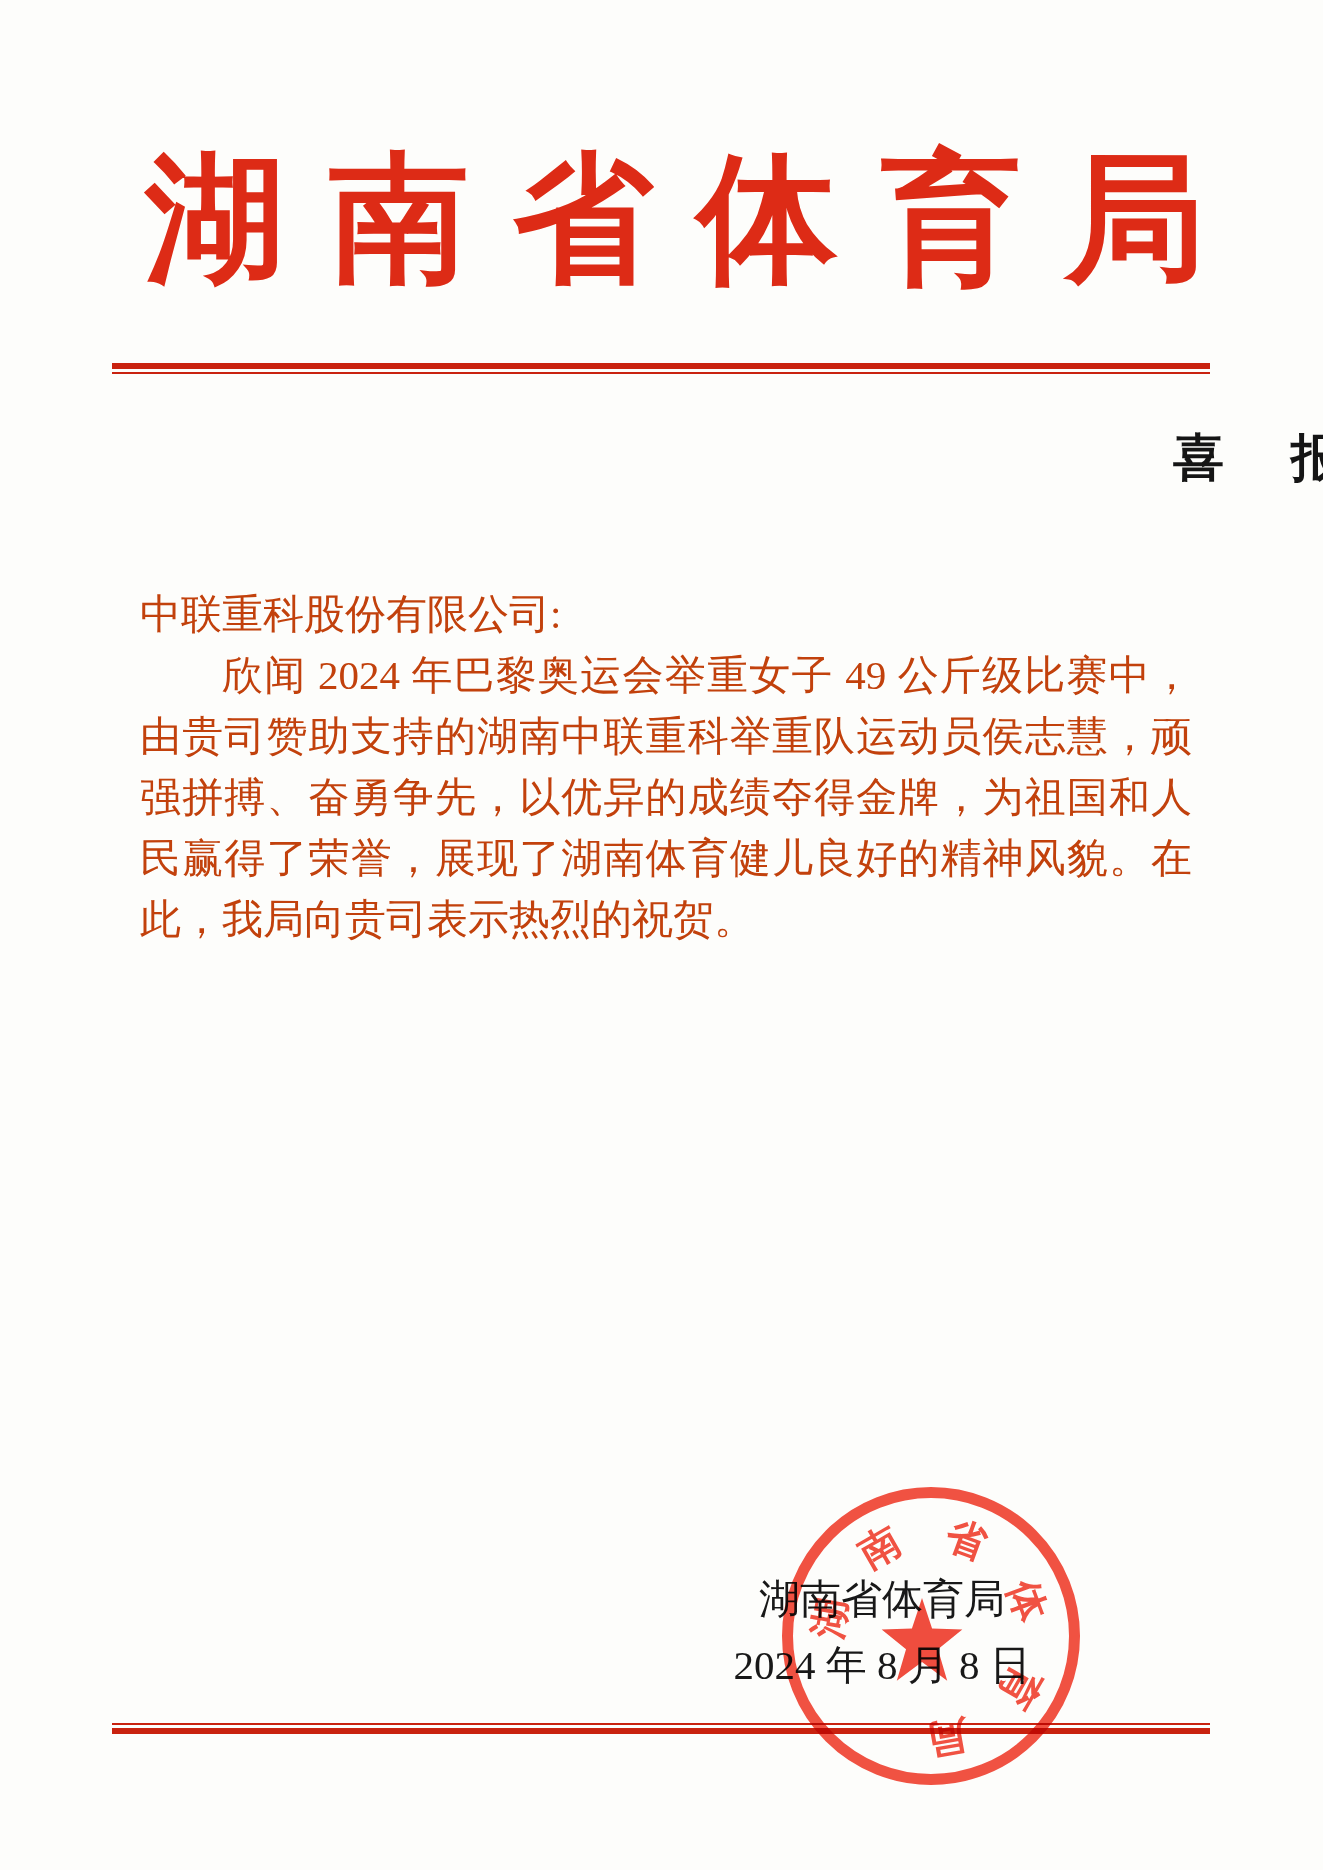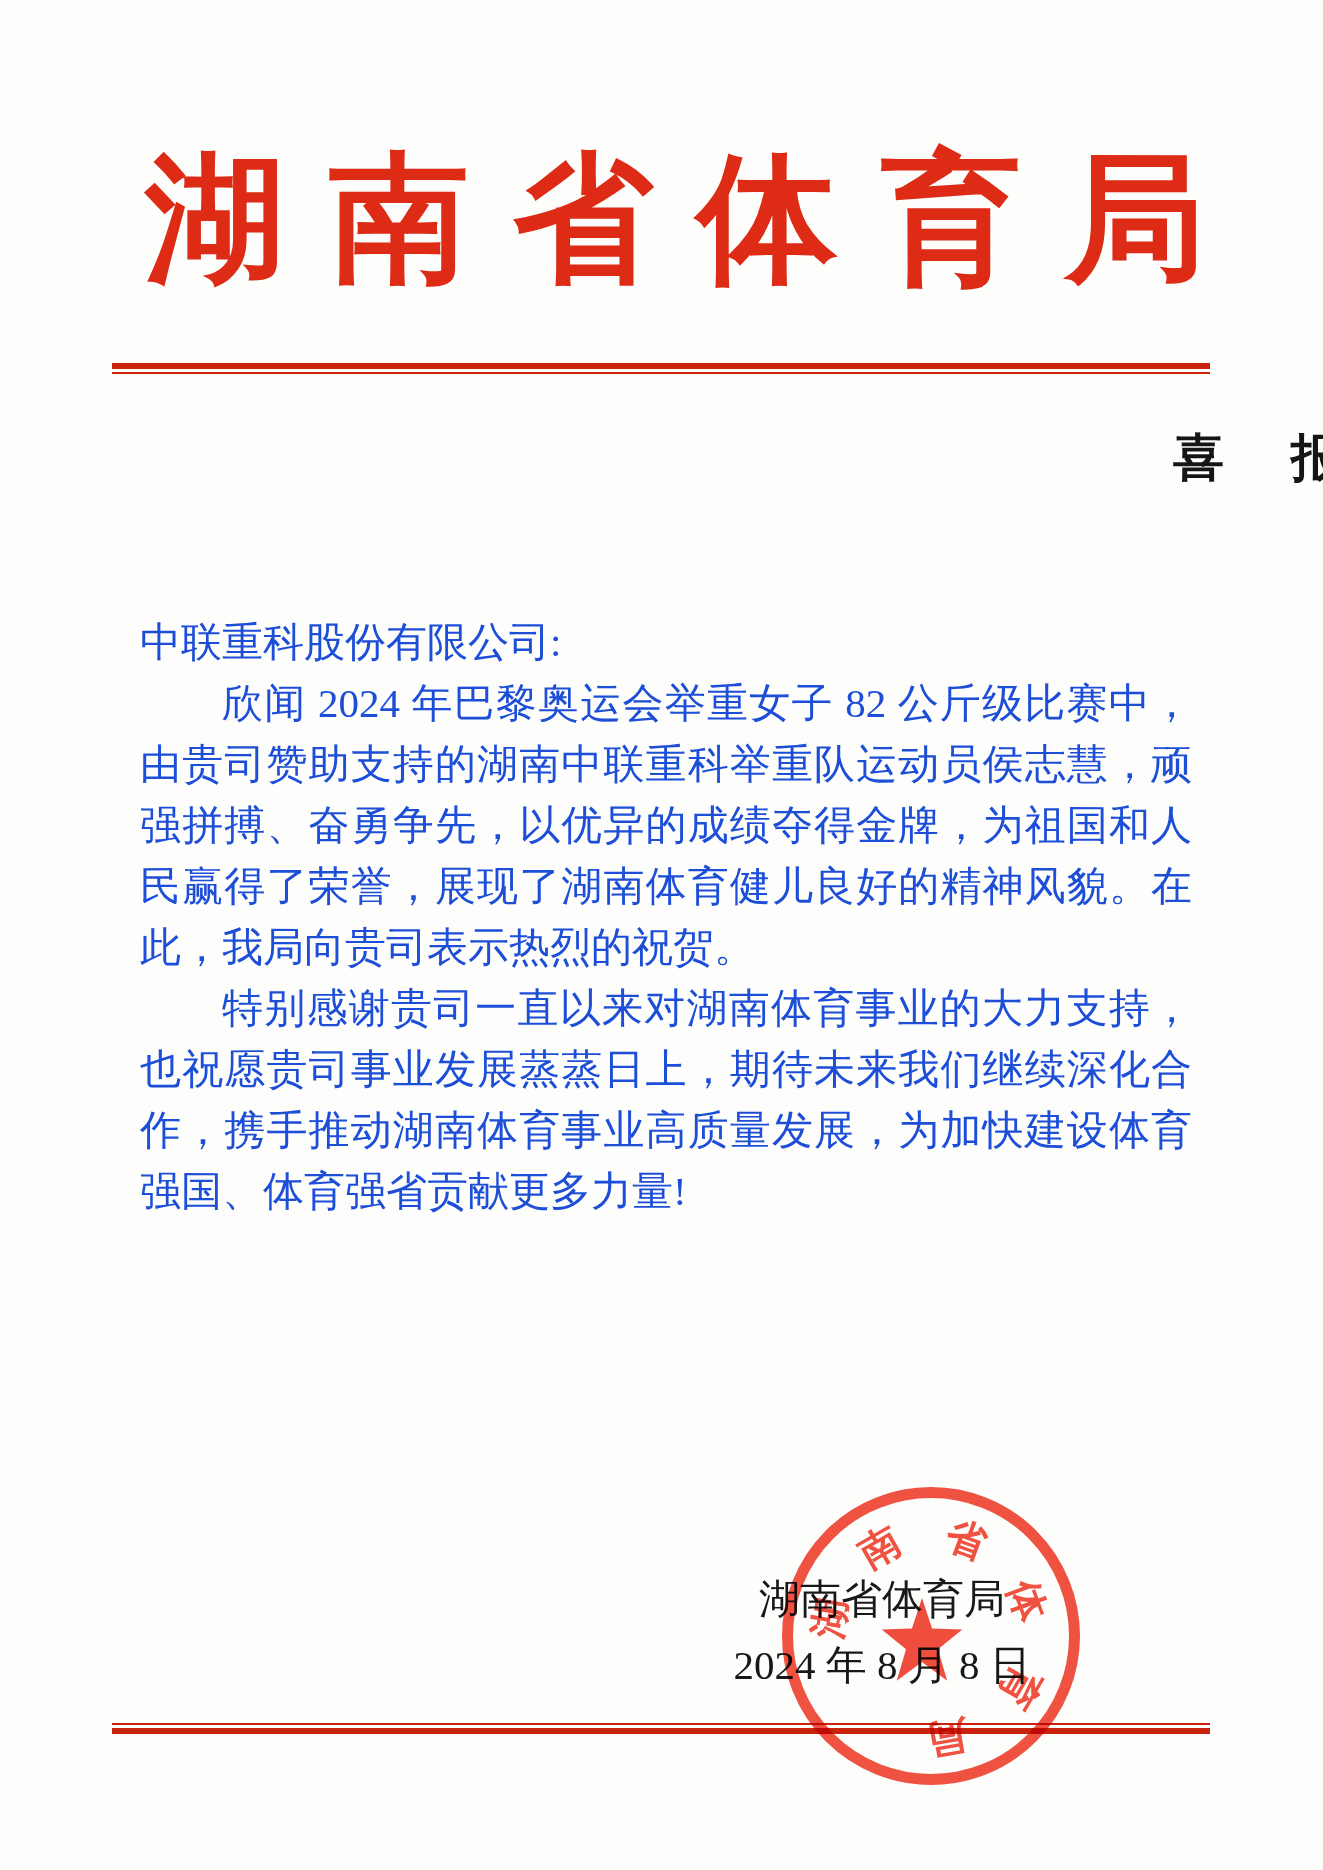--- a/index.html
+++ b/index.html
@@ -52,23 +52,22 @@
     letter-spacing: 8px;
     white-space: pre;
   }
   
   .body-text {
     position: absolute;
     left: 140px; top: 584px;
     width: 1052px;
     font-size: 41px;
     line-height: 61px;
-    color: #1d4ed8;
+    color: #c2410c;
     text-align: justify;
-    margin-top: 28px;
   }
   .body-text p { margin: 0; }
   .body-text p.indent { text-indent: 2em; }
   
   .sign-block {
     position: absolute;
     top: 1566px; left: 642px;
     width: 480px;
     text-align: center;
     font-size: 41px;
@@ -112,22 +111,21 @@
 <div class="page">
 
   <div class="letterhead">湖南省体育局</div>
 
   <div class="rule-top"></div>
 
   <div class="doc-title">喜　报</div>
 
   <div class="body-text">
     <p>中联重科股份有限公司:</p>
-    <p class="indent">欣闻 2024 年巴黎奥运会举重女子 82 公斤级比赛中，由贵司赞助支持的湖南中联重科举重队运动员侯志慧，顽强拼搏、奋勇争先，以优异的成绩夺得金牌，为祖国和人民赢得了荣誉，展现了湖南体育健儿良好的精神风貌。在此，我局向贵司表示热烈的祝贺。</p>
-    <p class="indent">特别感谢贵司一直以来对湖南体育事业的大力支持，也祝愿贵司事业发展蒸蒸日上，期待未来我们继续深化合作，携手推动湖南体育事业高质量发展，为加快建设体育强国、体育强省贡献更多力量!</p>
+    <p class="indent">欣闻 2024 年巴黎奥运会举重女子 49 公斤级比赛中，由贵司赞助支持的湖南中联重科举重队运动员侯志慧，顽强拼搏、奋勇争先，以优异的成绩夺得金牌，为祖国和人民赢得了荣誉，展现了湖南体育健儿良好的精神风貌。在此，我局向贵司表示热烈的祝贺。</p>
   </div>
 
   <div class="sign-block">
     <div>湖南省体育局</div>
     <div>2024 年 8 月 8 日</div>
   </div>
 
   <div class="seal">
     <span class="seal-star"></span>
     <span class="seal-chars"><span class="seal-ch" style="--a: -80deg;">湖</span><span class="seal-ch" style="--a: -30deg;">南</span><span class="seal-ch" style="--a: 20deg;">省</span><span class="seal-ch" style="--a: 70deg;">体</span><span class="seal-ch" style="--a: 120deg;">育</span><span class="seal-ch" style="--a: 170deg;">局</span></span>

